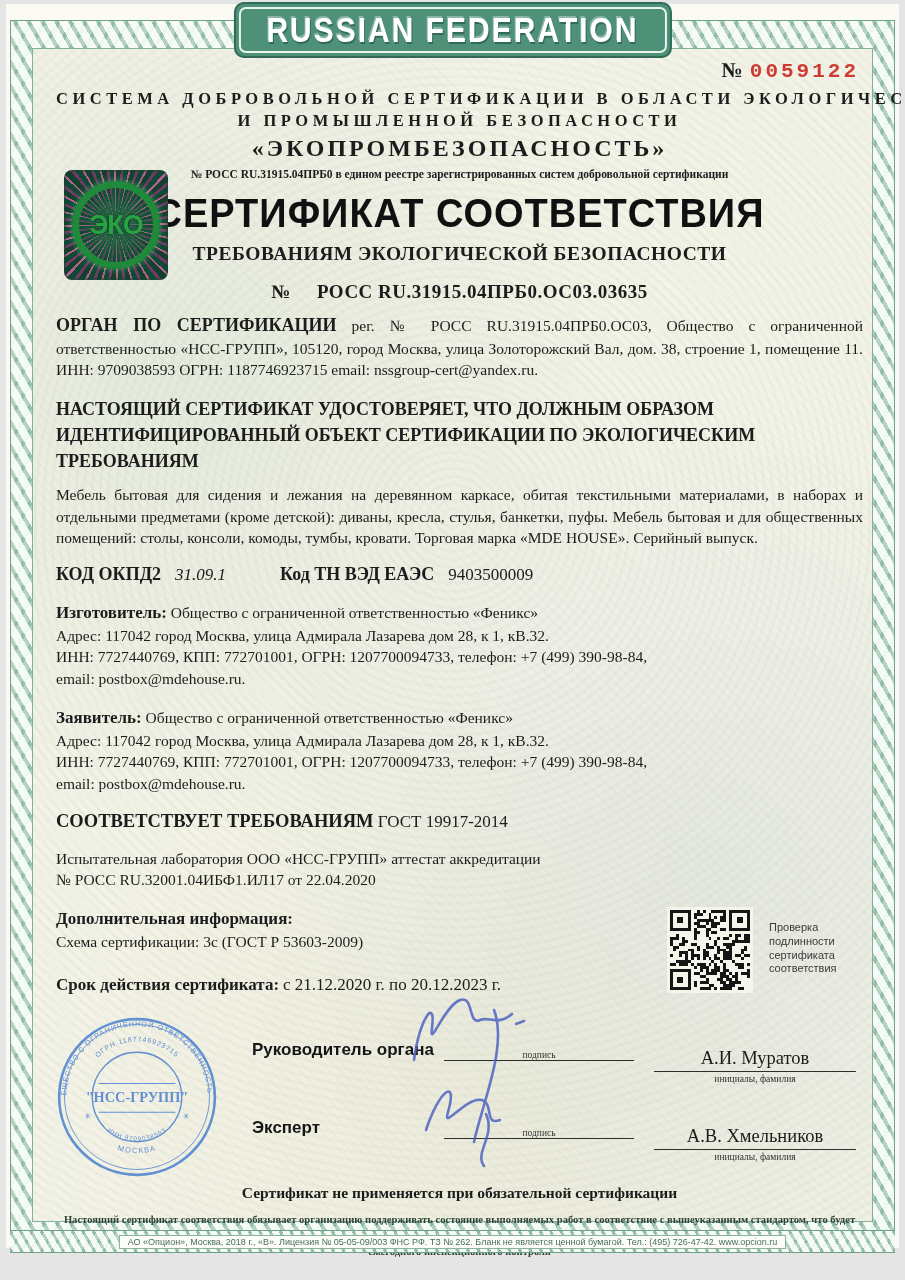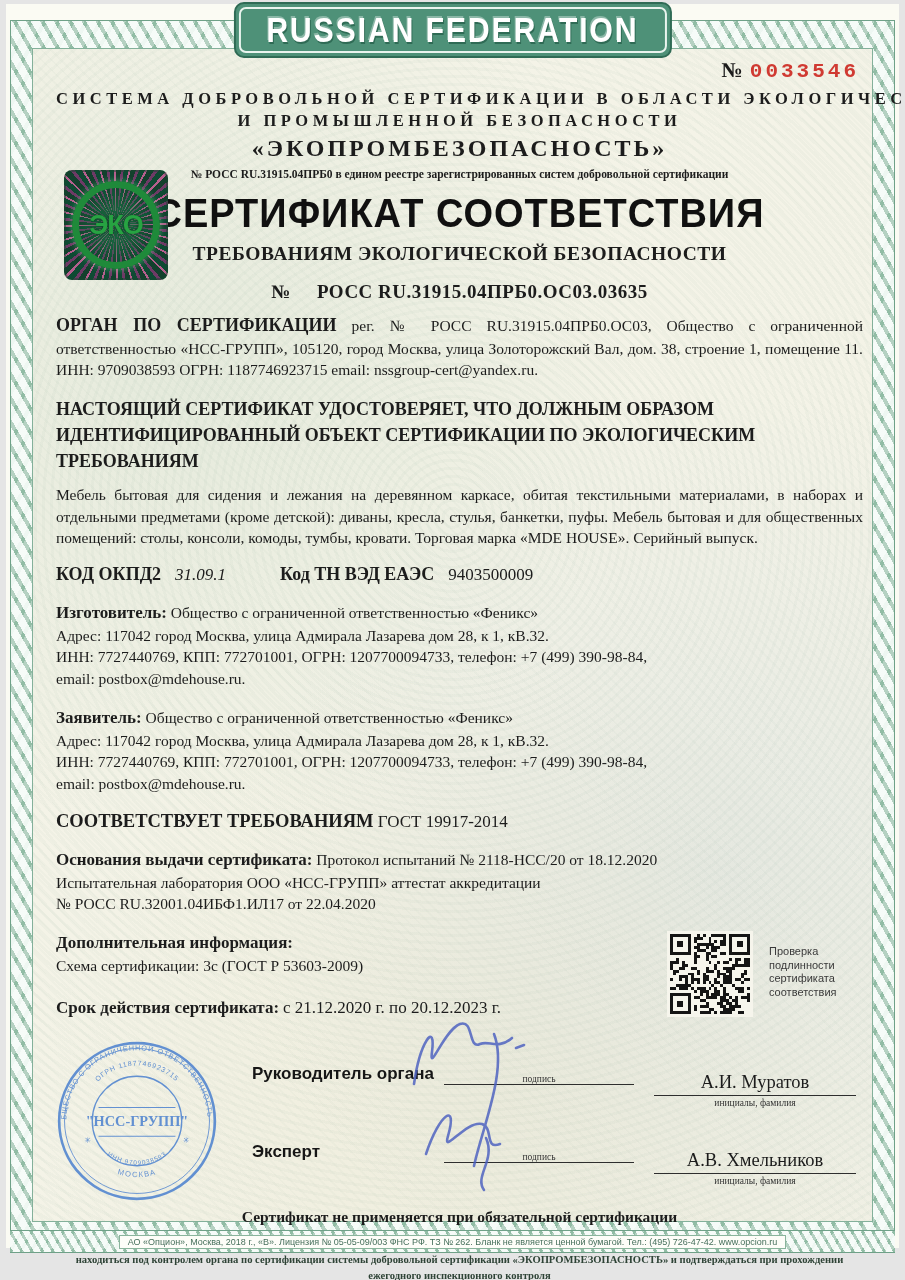--- a/index.html
+++ b/index.html
@@ -98,21 +98,21 @@
   <div class="banner">
     <div class="banner-in">
       <div class="banner-text">RUSSIAN FEDERATION</div>
     </div>
   </div>
 
   <div class="content">
 
     <div class="serial">
       <span>№</span>
-      <span class="num">0033546</span>
+      <span class="num">0059122</span>
     </div>
 
     <div class="syshead sys1">СИСТЕМА ДОБРОВОЛЬНОЙ СЕРТИФИКАЦИИ В ОБЛАСТИ ЭКОЛОГИЧЕСКОЙ</div>
     <div class="syshead sys2">И ПРОМЫШЛЕННОЙ БЕЗОПАСНОСТИ</div>
     <div class="syshead sysname">«ЭКОПРОМБЕЗОПАСНОСТЬ»</div>
     <div class="syshead sysreg">№ РОСС RU.31915.04ПРБ0 в едином реестре зарегистрированных систем добровольной сертификации</div>
 
     <div class="logo">
       <div class="logo-ring">
         <span class="logo-text">ЭКО</span>
@@ -162,24 +162,20 @@
       <div>ИНН: 7727440769, КПП: 772701001, ОГРН: 1207700094733, телефон: +7 (499) 390-98-84,</div>
       <div>email: postbox@mdehouse.ru.</div>
     </div>
 
     <div class="conformity">
       <span class="bl">СООТВЕТСТВУЕТ ТРЕБОВАНИЯМ</span>
       <span>ГОСТ 19917-2014</span>
     </div>
 
     <div class="block">
-      <div>
-        <span class="bl">Основания выдачи сертификата:</span>
-        <span>Протокол испытаний № 2118-НСС/20 от 18.12.2020</span>
-      </div>
       <div>Испытательная лаборатория ООО «НСС-ГРУПП» аттестат аккредитации</div>
       <div>№ РОСС RU.32001.04ИБФ1.ИЛ17 от 22.04.2020</div>
     </div>
 
     <div class="block addrow">
       <div class="bl">Дополнительная информация:</div>
       <div>Схема сертификации: 3с (ГОСТ Р 53603-2009)</div>
       <div class="block" style="margin-top:20px;">
         <span class="bl">Срок действия сертификата:</span>
         <span style="font-size:17px;">с 21.12.2020 г. по 20.12.2023 г.</span>

